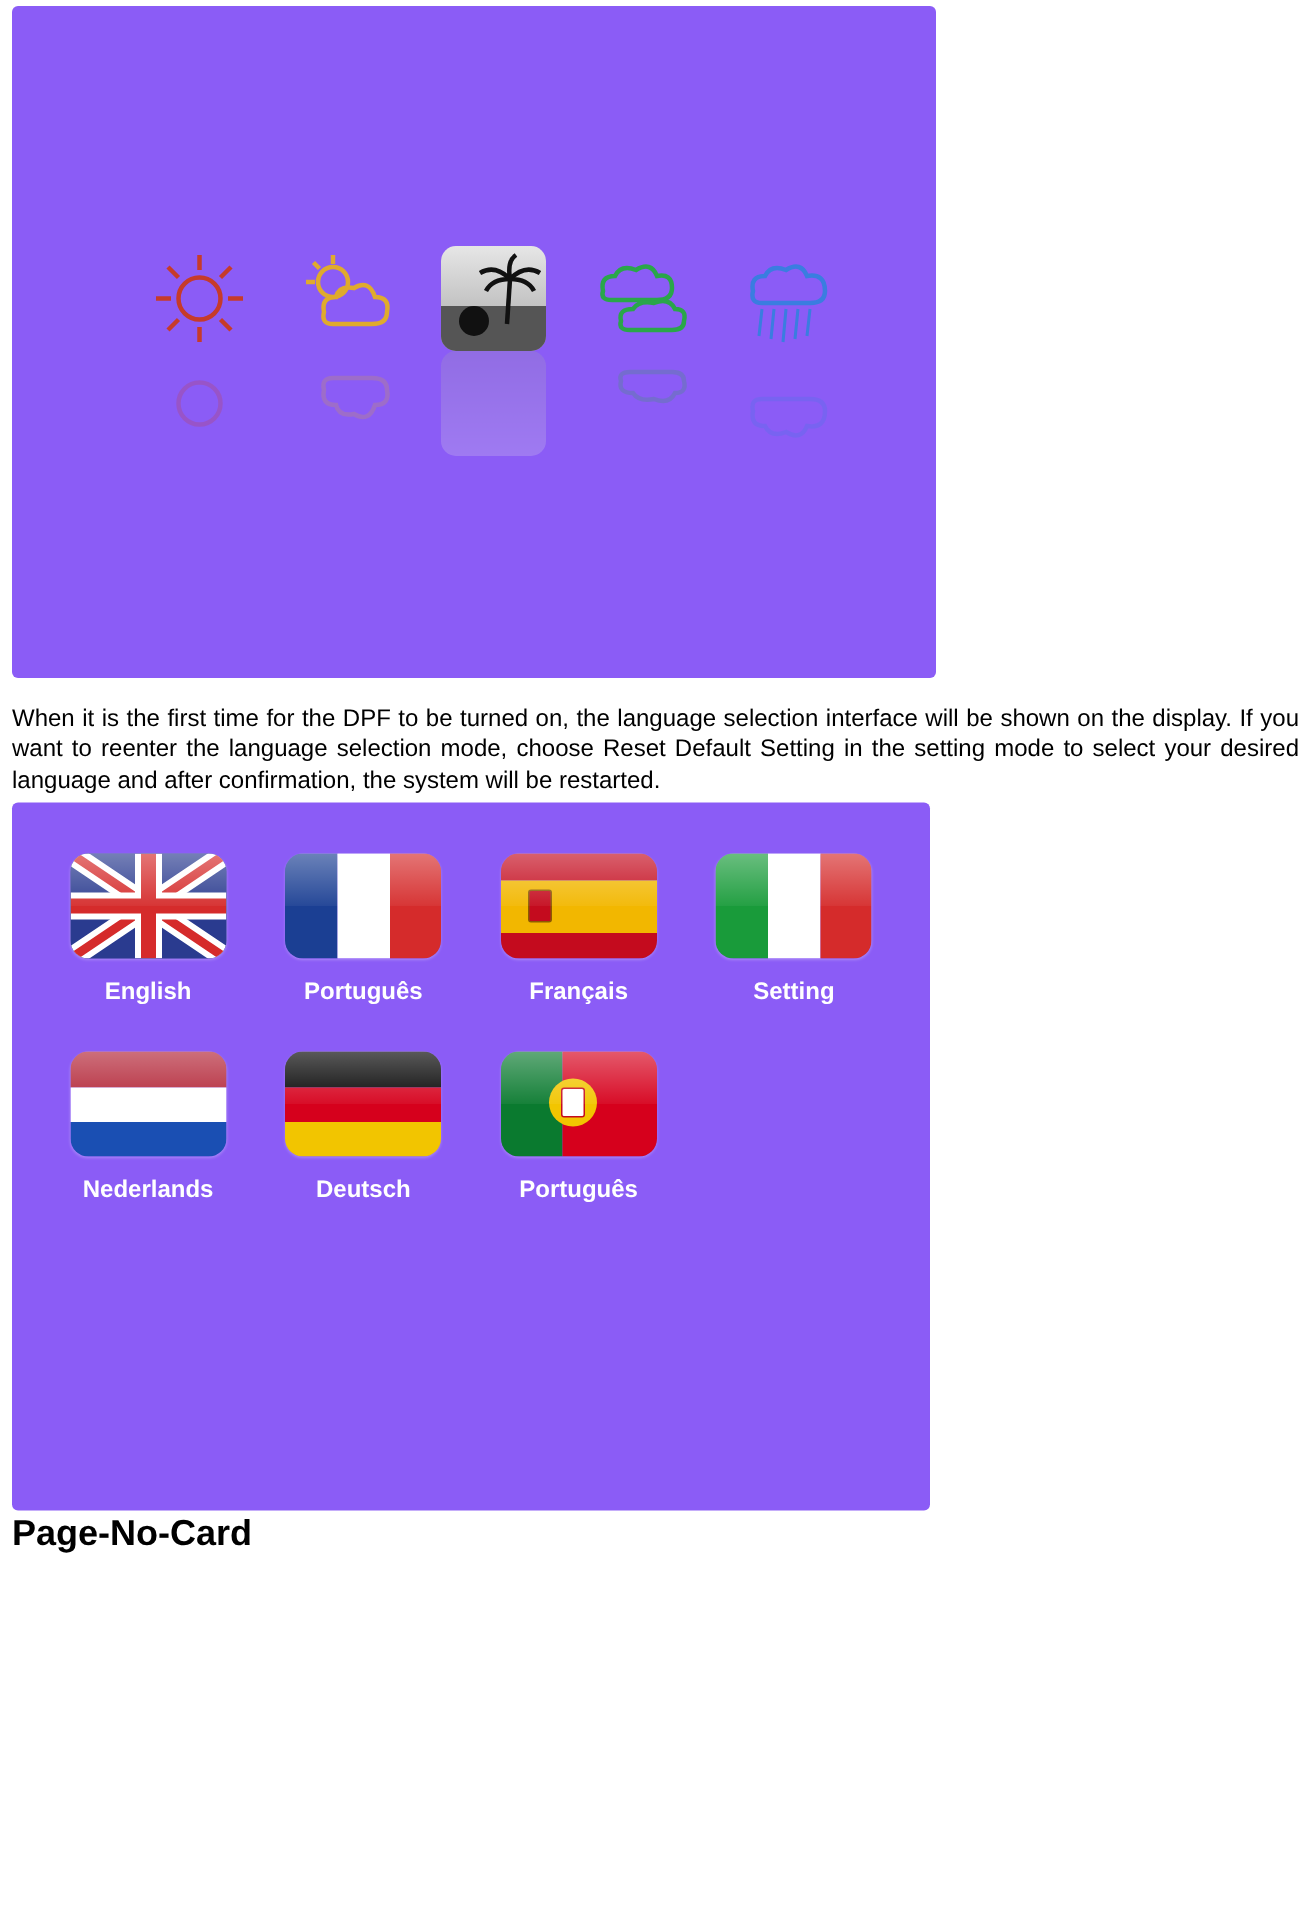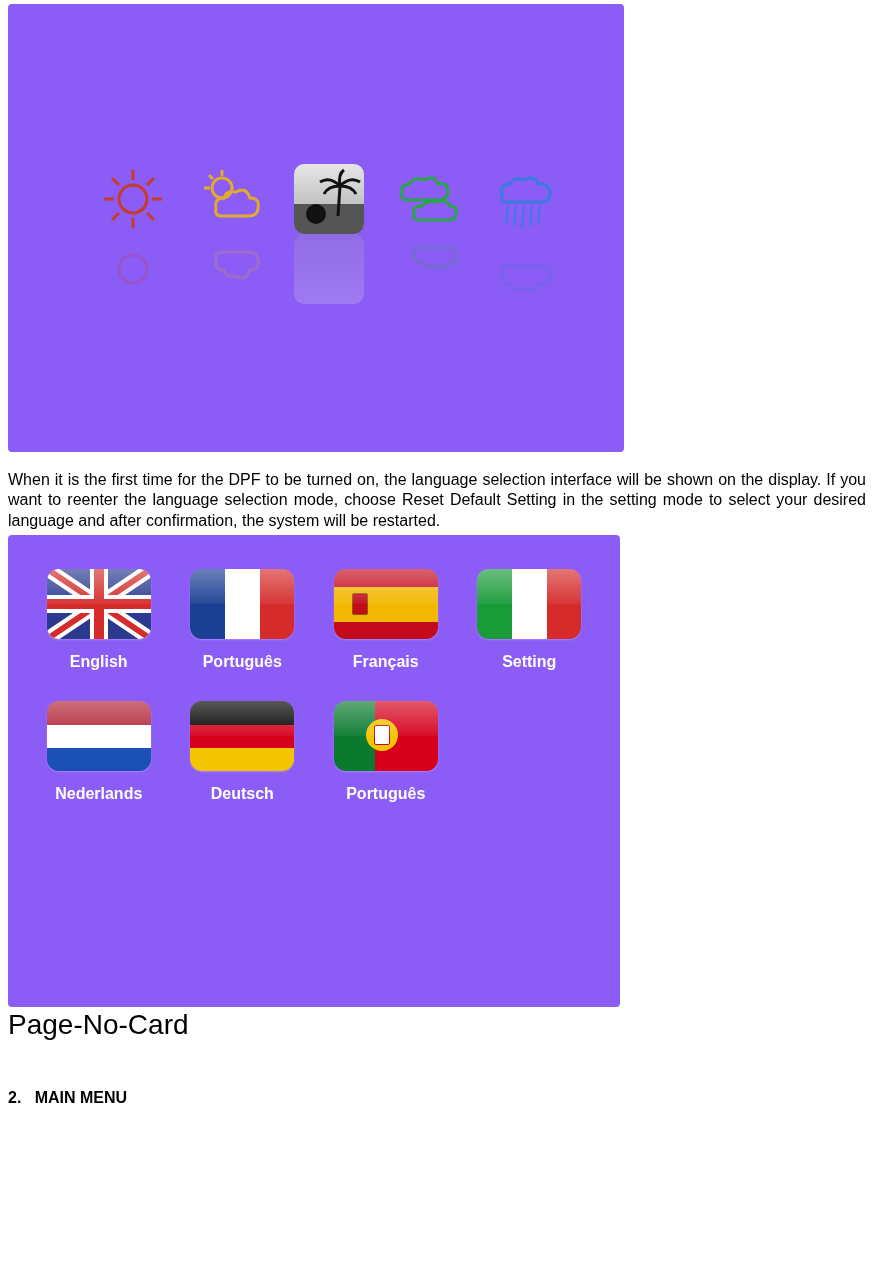--- a/index.html
+++ b/index.html
@@ -121,22 +121,23 @@
   .flag-ru .r1{flex:1;background:#fff;} .flag-ru .r2{flex:1;background:#1a4fb3;} .flag-ru .r3{flex:1;background:#d52b2b;}
   .flag-it .b1{flex:1;background:#199b3a;} .flag-it .b2{flex:1;background:#fff;} .flag-it .b3{flex:1;background:#d52b2b;}
   .flag-de { flex-direction:column; }
   .flag-de .r1{flex:1;background:#000;} .flag-de .r2{flex:1;background:#d6001c;} .flag-de .r3{flex:1;background:#f2c500;}
   .flag-nl { flex-direction:column; }
   .flag-nl .r1{flex:1;background:#b22234;} .flag-nl .r2{flex:1;background:#fff;} .flag-nl .r3{flex:1;background:#1a4fb3;}
   .flag-pt .b1{flex:2;background:#0a7a2f;} .flag-pt .b2{flex:3;background:#d6001c;}
   .flag-pt .crest{position:absolute;left:32px;top:18px;width:32px;height:32px;border-radius:50%;background:#f2c500;display:flex;align-items:center;justify-content:center;}
   .flag-pt .crest .inner{width:14px;height:18px;background:#fff;border:1px solid #c40b1e;border-radius:2px;}
   .page-no {
-    font-size: 28px;
+    font-size: 24px;
     margin: 2px 0 48px 0;
+    font-weight: bold;
   }
   .section-head {
     font-weight: bold;
     margin-bottom: 2px;
   }
 </style>
 </head>
 <body>
 
 <div class="page-wrap">
@@ -299,17 +300,14 @@
             <div class="gloss"></div>
           </div>
         <div class="lang-label">Português</div>
       </div>
 
     </div>
   </div>
 
   <div class="page-no">Page-No-Card</div>
 
-  <div class="section-head">
-    <span>2.</span>&nbsp;&nbsp;&nbsp;<span>MAIN MENU</span>
-  </div>
 
 </div>
 
 </body></html>

